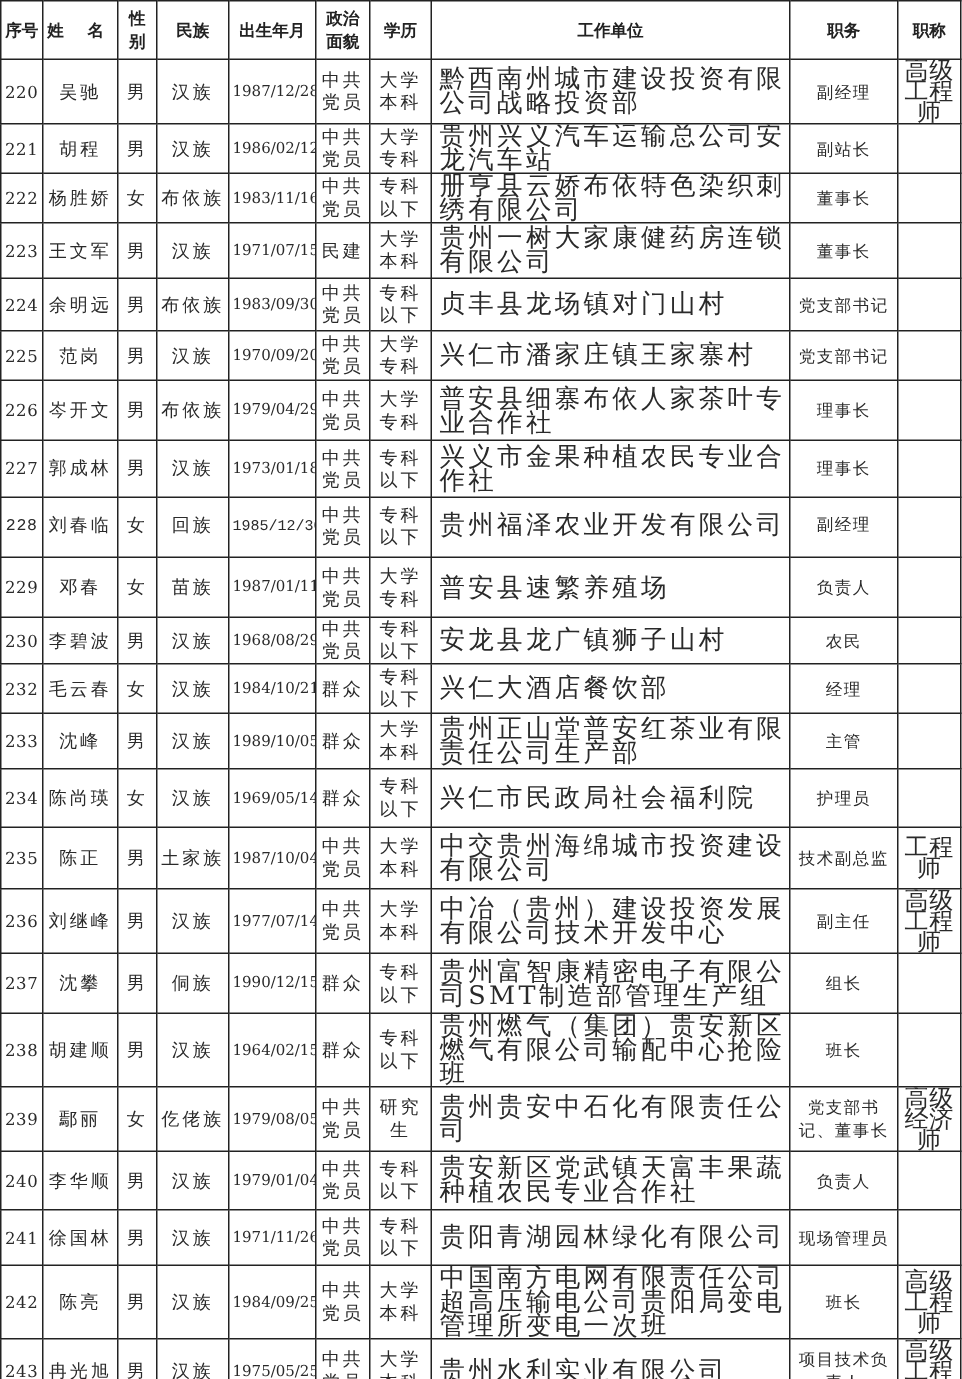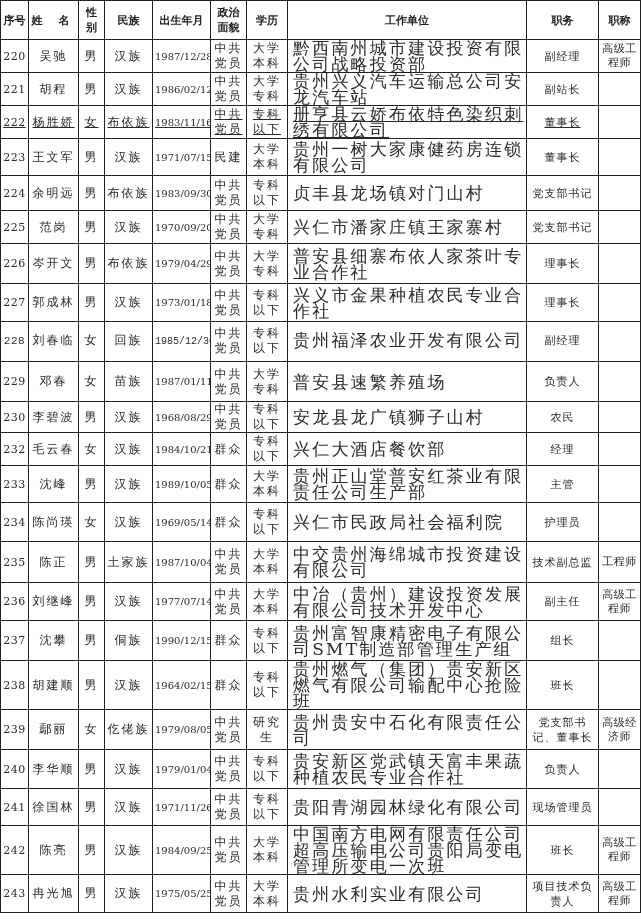--- a/index.html
+++ b/index.html
@@ -5,21 +5,21 @@
   html, body { margin: 0; padding: 0; background: #ffffff; }
   body { width: 641px; height: 919px; overflow: hidden; font-family: "DejaVu Serif", "Liberation Serif", serif; color: #2a2a2a; }
   table { border-collapse: collapse; table-layout: fixed; width: 640px; position: absolute; left: 0; top: 0; }
   td, th { border: 1.5px solid #222; padding: 0 2px; text-align: center; vertical-align: middle; font-size: 12px; line-height: 15px; overflow: hidden; }
   th { font-weight: bold; font-size: 11px; font-family: "DejaVu Sans", "Liberation Sans", sans-serif; color: #222; height: 38px; }
   td.num { font-size: 11px; letter-spacing: 0.5px; }
   td.date { font-size: 10px; letter-spacing: 0px; }
   td.stack { font-size: 12px; line-height: 15px; letter-spacing: 2px; }
   td.unit { text-align: left; padding-left: 5px; font-size: 17px; letter-spacing: 2.2px; line-height: 16px; }
   td.duty { font-size: 11px; letter-spacing: 1px; line-height: 15px; }
-  td.title { font-size: 11px; line-height: 14px; letter-spacing: 0.5px; }
+  td.title { font-size: 16px; line-height: 14px; letter-spacing: 0.5px; }
   .th-name { letter-spacing: 6px; }
 </style>
 </head>
 <body>
 
 <table>
   <colgroup>
     <col style="width:28px">
       <col style="width:50px">
       <col style="width:26px">
@@ -75,21 +75,21 @@
           <div>党员</div>
         </td>
         <td class="stack wrap2">
           <div>大学</div>
           <div>专科</div>
         </td>
         <td class="unit">贵州兴义汽车运输总公司安龙汽车站</td>
         <td class="duty">副站长</td>
         <td class="title"></td>
       </tr>
-      <tr style="height: 33px; text-decoration: underline;">
+      <tr style="height: 33px;">
         <td class="num">222</td>
         <td class="stack">杨胜娇</td>
         <td class="stack">女</td>
         <td class="stack">布依族</td>
         <td class="date">1983/11/16</td>
         <td class="stack wrap2">
           <div>中共</div>
           <div>党员</div>
         </td>
         <td class="stack wrap2">

